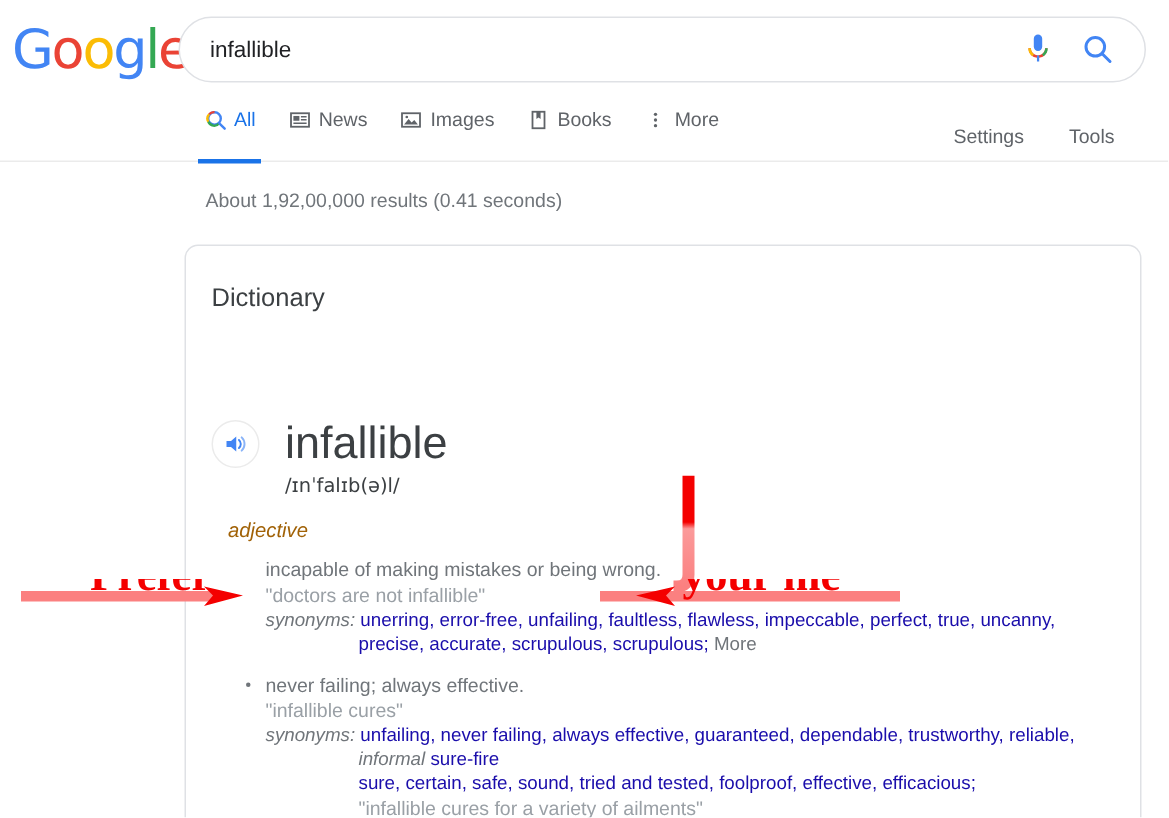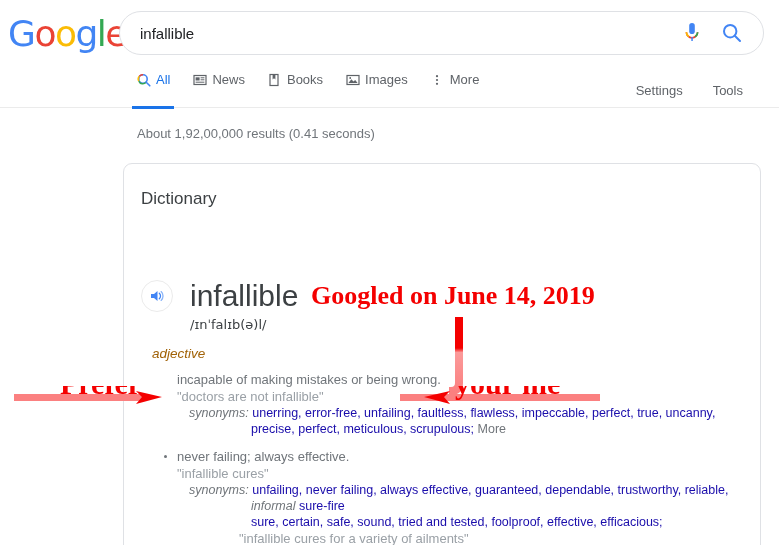--- a/index.html
+++ b/index.html
@@ -124,21 +124,21 @@
   }
   .sense .def {
     margin-left: 40px;
     font-size: 13px; color: #70757a; line-height: 16px;
   }
   .sense .ex {
     margin-left: 40px;
     font-size: 13px; color: #9aa0a6; line-height: 17px;
   }
   .synrow {
-    margin-left: 52px;
+    margin-left: 40px;
     font-size: 12.5px; line-height: 16px;
     color: #70757a;
   }
   .synrow .lab { font-style: italic; color: #70757a; }
   .syn-link { color: #1a0dab; }
   .more-link { color: #70757a; }
   .indent { padding-left: 62px; }
   .quote2 { margin-left: 40px; padding-left: 62px; font-size: 13px; color:#9aa0a6; line-height: 17px; }
 
   
@@ -241,36 +241,36 @@
             <line x1="7.6" y1="6.8" x2="11.4" y2="6.8" stroke="#5f6368" stroke-width="1"></line>
             <line x1="2.6" y1="9.2" x2="11.4" y2="9.2" stroke="#5f6368" stroke-width="1"></line>
           </svg>
         </span>
         <span>News</span>
       </div>
 
       <div class="tab">
         <span class="ico">
           <svg width="14" height="14" viewBox="0 0 14 14">
-            <rect x="3" y="1.5" width="8" height="11" fill="none" stroke="#5f6368" stroke-width="1.2"></rect>
-            <path d="M5.6 1.5 L5.6 6.4 L7 5.3 L8.4 6.4 L8.4 1.5 Z" fill="#5f6368"></path>
-          </svg>
-        </span>
-        <span>Books</span>
-      </div>
-
-      <div class="tab">
-        <span class="ico">
-          <svg width="14" height="14" viewBox="0 0 14 14">
             <rect x="1" y="2.5" width="12" height="9" fill="none" stroke="#5f6368" stroke-width="1.2"></rect>
             <path d="M2.4 10 L5.4 6.3 L7.4 8.6 L9.2 7 L11.6 10 Z" fill="#5f6368"></path>
             <circle cx="4.2" cy="5" r="0.9" fill="#5f6368"></circle>
           </svg>
         </span>
         <span>Images</span>
+      </div>
+
+      <div class="tab">
+        <span class="ico">
+          <svg width="14" height="14" viewBox="0 0 14 14">
+            <rect x="3" y="1.5" width="8" height="11" fill="none" stroke="#5f6368" stroke-width="1.2"></rect>
+            <path d="M5.6 1.5 L5.6 6.4 L7 5.3 L8.4 6.4 L8.4 1.5 Z" fill="#5f6368"></path>
+          </svg>
+        </span>
+        <span>Books</span>
       </div>
 
 
       <div class="tab">
         <span class="ico">
           <svg width="14" height="14" viewBox="0 0 14 14">
             <circle cx="7" cy="3.2" r="1.1" fill="#5f6368"></circle>
             <circle cx="7" cy="7" r="1.1" fill="#5f6368"></circle>
             <circle cx="7" cy="10.8" r="1.1" fill="#5f6368"></circle>
           </svg>
@@ -308,21 +308,21 @@
 
     <div class="senses">
 
       <div class="sense">
         <div class="def">incapable of making mistakes or being wrong.</div>
         <div class="ex">"doctors are not infallible"</div>
         <div class="synrow">
           <span class="lab">synonyms:</span>
           <span class="syn-link">unerring, error-free, unfailing, faultless, flawless, impeccable, perfect, true, uncanny,</span>
           <div class="indent">
-            <span class="syn-link">precise, perfect, meticulous, scrupulous;</span>
+            <span class="syn-link">precise, accurate, scrupulous, scrupulous;</span>
             <span class="more-link">More</span>
           </div>
         </div>
       </div>
 
       <div class="sense" style="margin-top:12px;">
         <div class="bullet"></div>
         <div class="def">never failing; always effective.</div>
         <div class="ex">"infallible cures"</div>
         <div class="synrow">
@@ -335,21 +335,20 @@
           <div class="indent">
             <span class="syn-link">sure, certain, safe, sound, tried and tested, foolproof, effective, efficacious;</span>
           </div>
         </div>
         <div class="quote2">"infallible cures for a variety of ailments"</div>
       </div>
 
     </div>
   </div>
 
-  <div class="annot-date">Googled on June 14, 2019</div>
 
   <div class="annot-elbow">
     <svg width="60" height="82" viewBox="0 0 60 82">
       <defs>
         <linearGradient id="fadeRed" x1="0" y1="0" x2="0" y2="1">
           <stop offset="0%" stop-color="#f40000"></stop>
           <stop offset="42%" stop-color="#f40000"></stop>
           <stop offset="48%" stop-color="#fb9a9a"></stop>
           <stop offset="100%" stop-color="#fb8080"></stop>
         </linearGradient>

